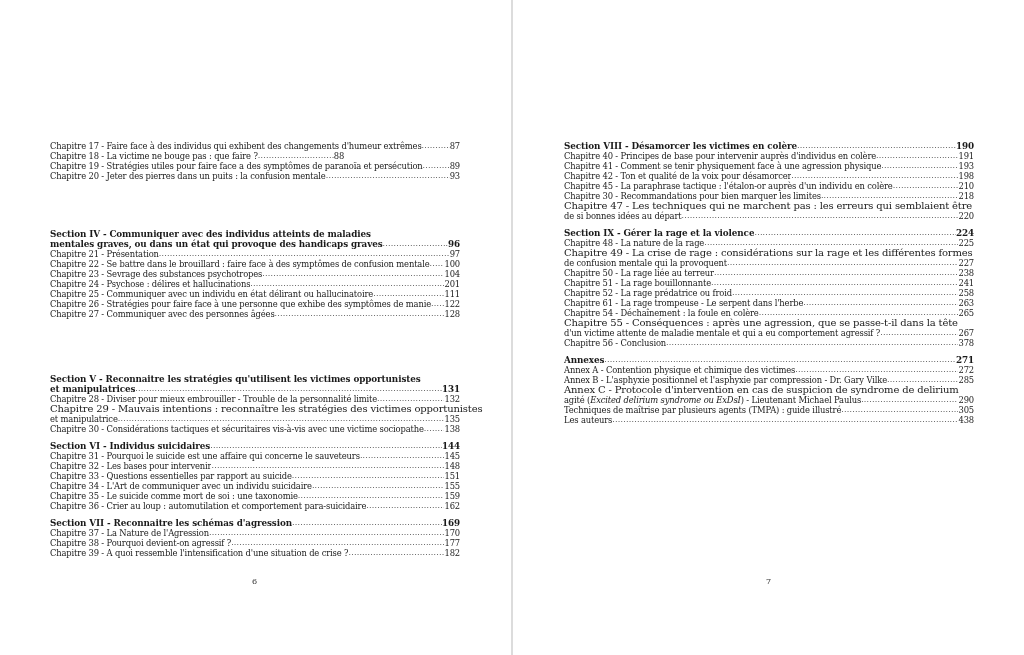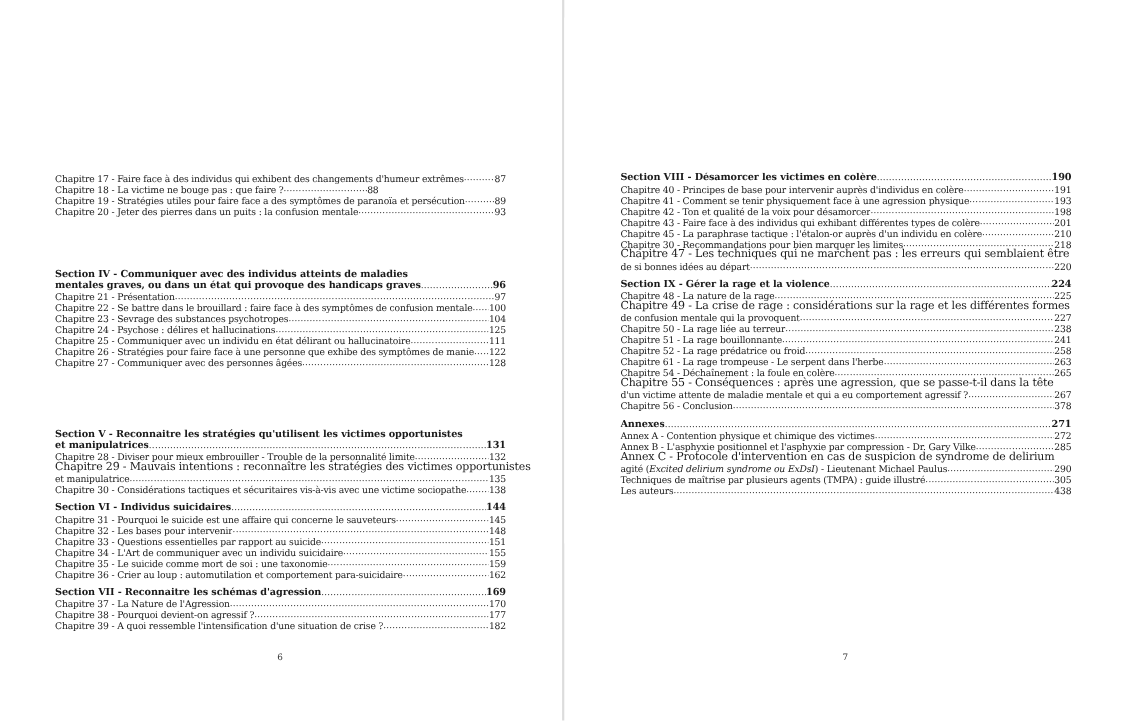--- a/index.html
+++ b/index.html
@@ -2,21 +2,21 @@
 <html><head>
 <meta charset="utf-8">
 <style>
   html, body { margin:0; padding:0; }
   body {
     width:1024px; height:655px; background:#ffffff; position:relative; overflow:hidden;
     font-family: "DejaVu Serif", "Liberation Serif", serif;
     color:#1a1a1a;
   }
   .spread { position:absolute; left:0; top:0; width:1024px; height:655px; }
-  .page { position:absolute; top:16px; height:478px; background:#fff; }
+  .page { position:absolute; top:0; height:478px; background:#fff; }
   .page.left { left:0; width:511px; }
   .page.right { left:513px; width:511px; }
   .gutter { position:absolute; left:511px; top:0; width:2px; height:655px; background:#dcdcdc; }
   .toc { position:absolute; top:141px; width:410px; }
   .page.left .toc { left:50px; }
   .page.right .toc { left:51px; }
   .entry { display:flex; align-items:flex-end; font-size:8.4px; line-height:10px; letter-spacing:-0.15px; white-space:nowrap; }
   .entry.section { font-weight:bold; font-size:8.8px; letter-spacing:-0.1px; }
   .entry .t { flex:0 1 auto; overflow:hidden; }
   .entry .dots { flex:1 1 auto; overflow:hidden; position:relative; height:10px; min-width:4px; }
@@ -95,21 +95,21 @@
           <div class="entry">
             <span class="t">Chapitre 23 - Sevrage des substances psychotropes</span>
             <span class="dots"></span>
             <span class="p">104</span>
           </div>
         </div>
         <div class="toc-item">
           <div class="entry">
             <span class="t">Chapitre 24 - Psychose : délires et hallucinations</span>
             <span class="dots"></span>
-            <span class="p">125</span>
+            <span class="p">201</span>
           </div>
         </div>
         <div class="toc-item">
           <div class="entry">
             <span class="t">Chapitre 25 - Communiquer avec un individu en état délirant ou hallucinatoire</span>
             <span class="dots"></span>
             <span class="p">111</span>
           </div>
         </div>
         <div class="toc-item">
@@ -265,27 +265,20 @@
         </div>
         <div class="toc-item">
           <div class="entry">
             <span class="t">Chapitre 42 - Ton et qualité de la voix pour désamorcer</span>
             <span class="dots"></span>
             <span class="p">198</span>
           </div>
         </div>
         <div class="toc-item">
           <div class="entry">
-            <span class="t">Chapitre 43 - Faire face à des individus qui exhibant différentes types de colère</span>
-            <span class="dots"></span>
-            <span class="p">201</span>
-          </div>
-        </div>
-        <div class="toc-item">
-          <div class="entry">
             <span class="t">Chapitre 45 - La paraphrase tactique : l'étalon-or auprès d'un individu en colère</span>
             <span class="dots"></span>
             <span class="p">210</span>
           </div>
         </div>
         <div class="toc-item">
           <div class="entry">
             <span class="t">Chapitre 30 - Recommandations pour bien marquer les limites </span>
             <span class="dots"></span>
             <span class="p">218</span>

